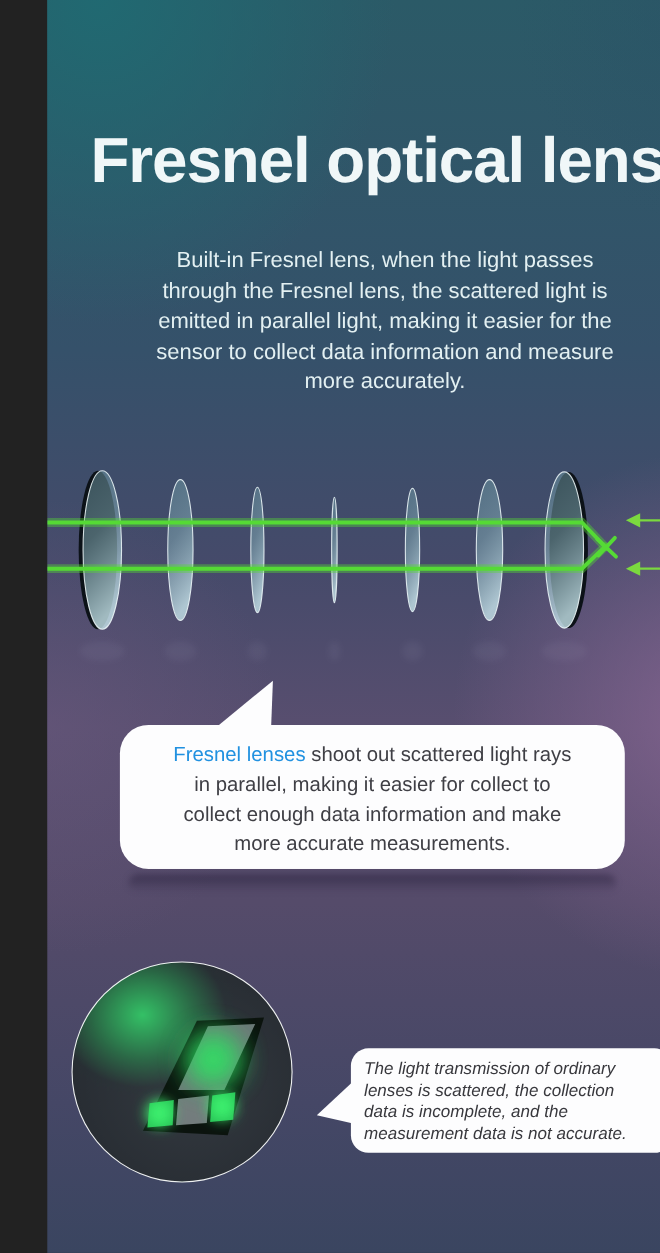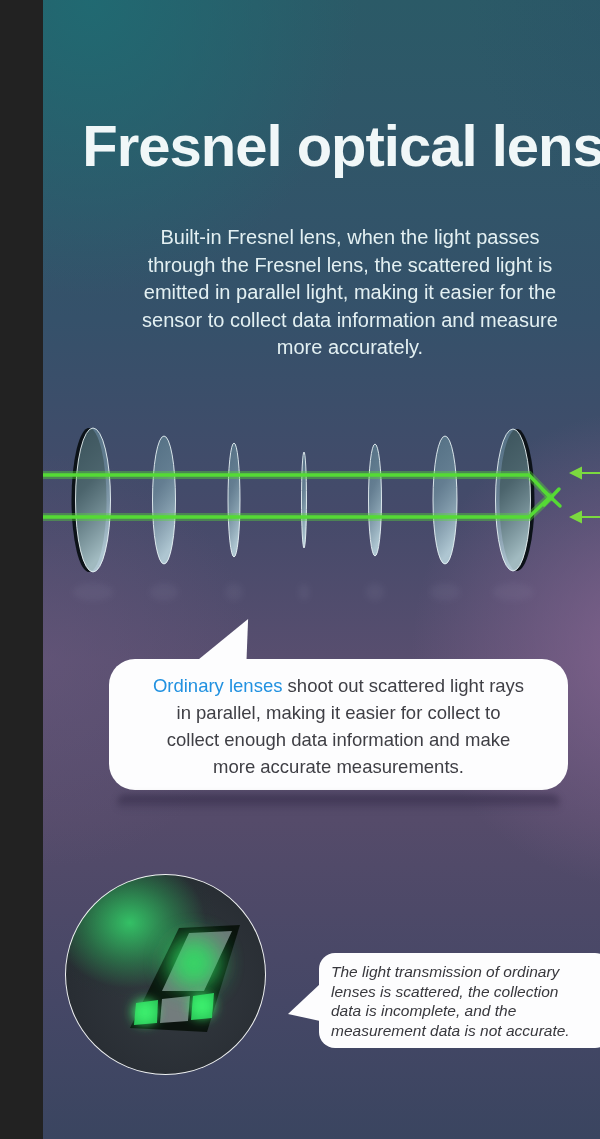--- a/index.html
+++ b/index.html
@@ -129,21 +129,21 @@
 
     <g>
       <polygon class="arrow-head" points="526,63 539,56.5 539,69.5"></polygon>
       <path class="arrow-line" d="M538,63 H584"></path>
       <polygon class="arrow-head" points="526,107 539,100.5 539,113.5"></polygon>
       <path class="arrow-line" d="M538,107 H584"></path>
     </g>
   </svg>
 
   <div class="tail-1"></div>
-  <div class="bubble bubble-1"><span class="hl">Ordinary lenses</span><span> shoot out scattered light rays
+  <div class="bubble bubble-1"><span class="hl">Fresnel lenses</span><span> shoot out scattered light rays
 in parallel, making it easier for collect to
 collect enough data information and make
 more accurate measurements.</span></div>
   <div class="bubble-shadow"></div>
 
   <div class="circle">
     <svg width="201" height="201" viewBox="0 0 201 201" xmlns="http://www.w3.org/2000/svg">
       <defs>
         <filter id="blur14" x="-80%" y="-80%" width="260%" height="260%">
             <feGaussianBlur stdDeviation="12"></feGaussianBlur>

